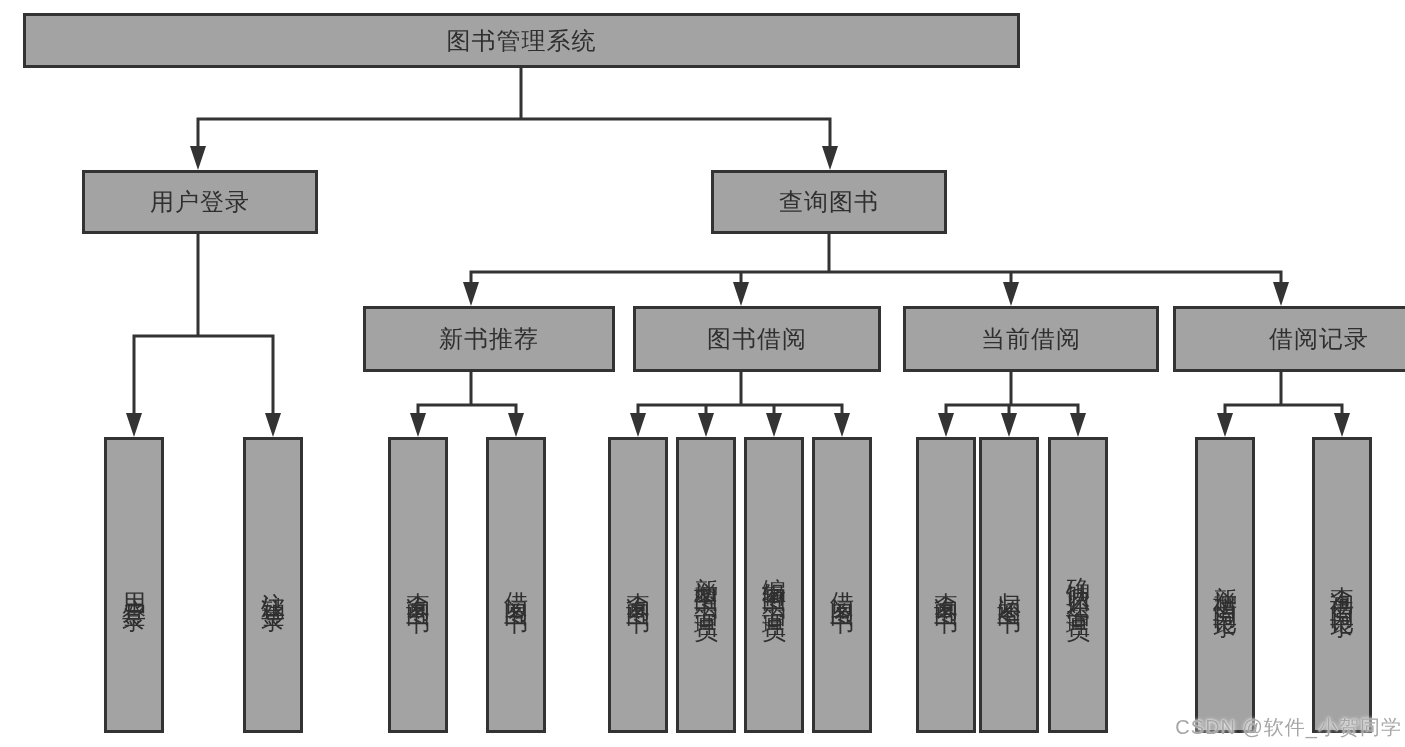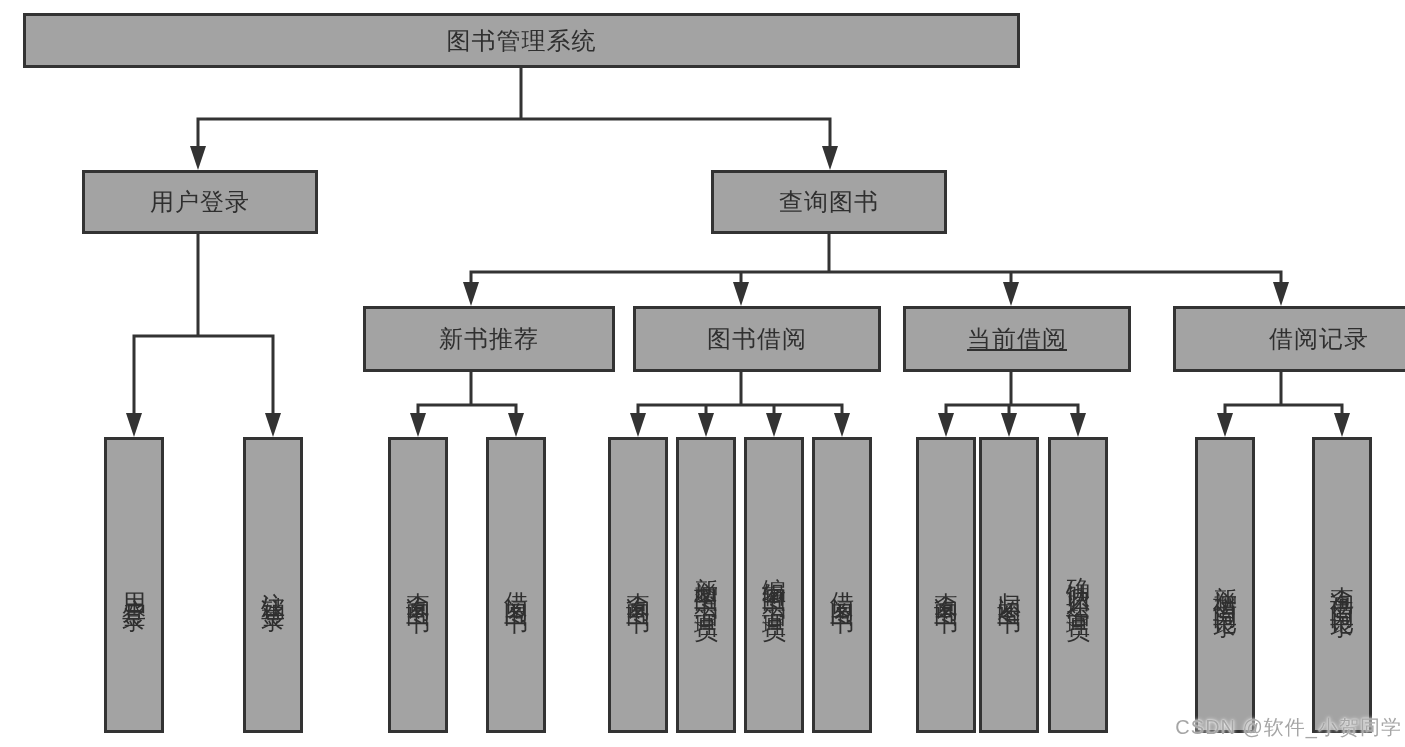--- a/index.html
+++ b/index.html
@@ -38,21 +38,21 @@
     line-height:1;
   }
   
   .n-root{left:23px;top:13px;width:997px;height:55px;}
   
   .n-user-login{left:82px;top:170px;width:236px;height:64px;}
   .n-book-mgmt{left:711px;top:170px;width:236px;height:64px;}
   
   .n-newbook{left:363px;top:306px;width:252px;height:66px;}
   .n-bookborrow{left:633px;top:306px;width:248px;height:66px;}
-  .n-currentborrow{left:903px;top:306px;width:228px;height:66px;text-decoration:underline;}
+  .n-currentborrow{left:903px;top:306px;width:256px;height:66px;}
   .n-records{left:1173px;top:306px;width:244px;height:66px;padding-left:48px;}
   
   .leaf{top:437px;width:60px;height:296px;}
   .l-login{left:104px;}
   .l-logout{left:243px;}
   .l-rec-query{left:388px;}
   .l-rec-borrow{left:486px;}
   .l-bb-query{left:608px;}
   .l-bb-add{left:676px;}
   .l-bb-edit{left:744px;}

